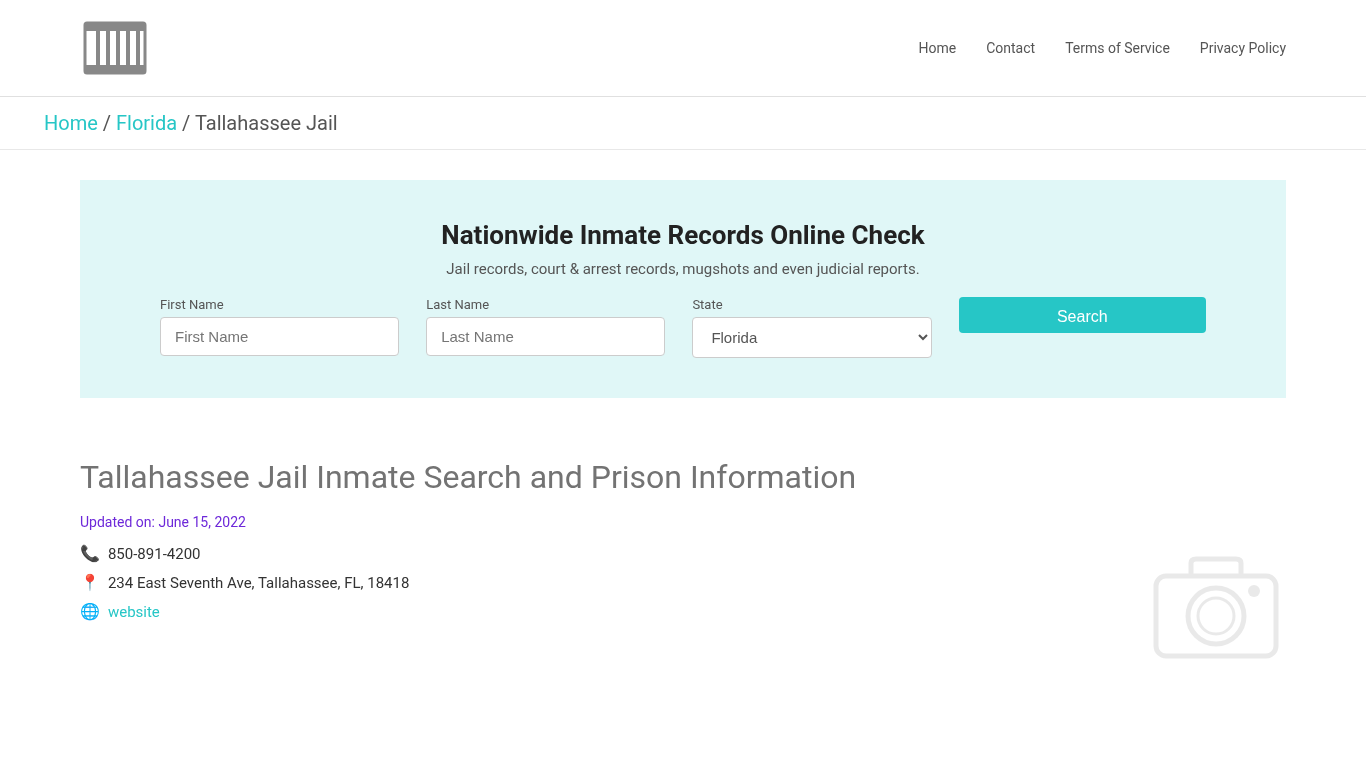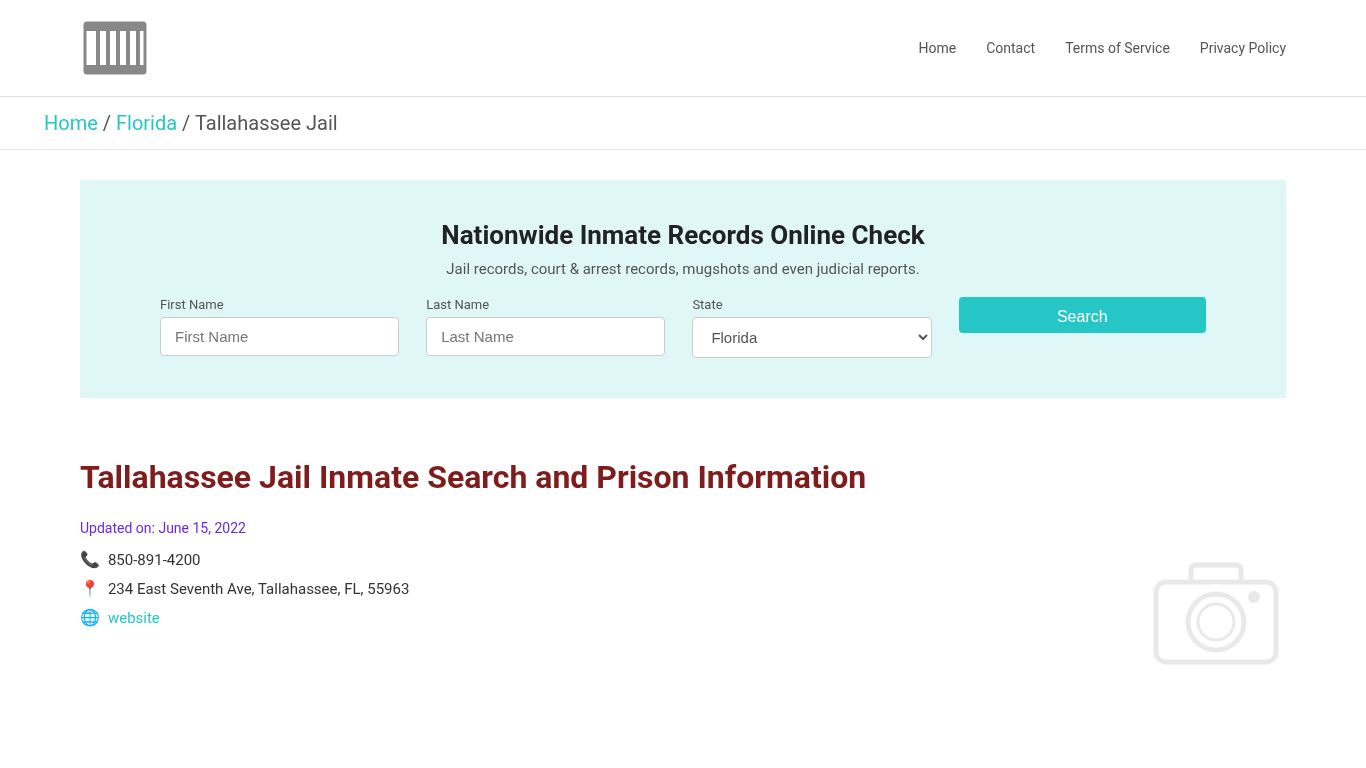--- a/index.html
+++ b/index.html
@@ -104,23 +104,23 @@
       flex: 0.7;
       height: 36px;
     }
 
     
     .main-content {
       padding: 30px 80px 40px;
     }
     .page-title {
       font-size: 32px;
-      font-weight: 700;
-      color: #7f1d1d;
-      margin-bottom: 24px;
+      font-weight: 400;
+      color: #737373;
+      margin-bottom: 18px;
     }
     .updated-date {
       color: #6d28d9;
       font-size: 14px;
       margin-bottom: 14px;
     }
     .info-row {
       display: flex;
       align-items: center;
       gap: 8px;
@@ -220,21 +220,21 @@
   <h1 class="page-title">Tallahassee Jail Inmate Search and Prison Information</h1>
   <p class="updated-date">Updated on: June 15, 2022</p>
 
   <div class="info-row">
     <span class="icon">📞</span>
     <span>850-891-4200</span>
   </div>
 
   <div class="info-row">
     <span class="icon">📍</span>
-    <span>234 East Seventh Ave, Tallahassee, FL, 55963</span>
+    <span>234 East Seventh Ave, Tallahassee, FL, 18418</span>
   </div>
 
   <div class="info-row">
     <span class="icon">🌐</span>
     <a href="#">website</a>
   </div>
 
   <div class="photo-placeholder">
     <svg class="camera-svg" width="140" height="130" viewBox="0 0 140 130" xmlns="http://www.w3.org/2000/svg">
 

